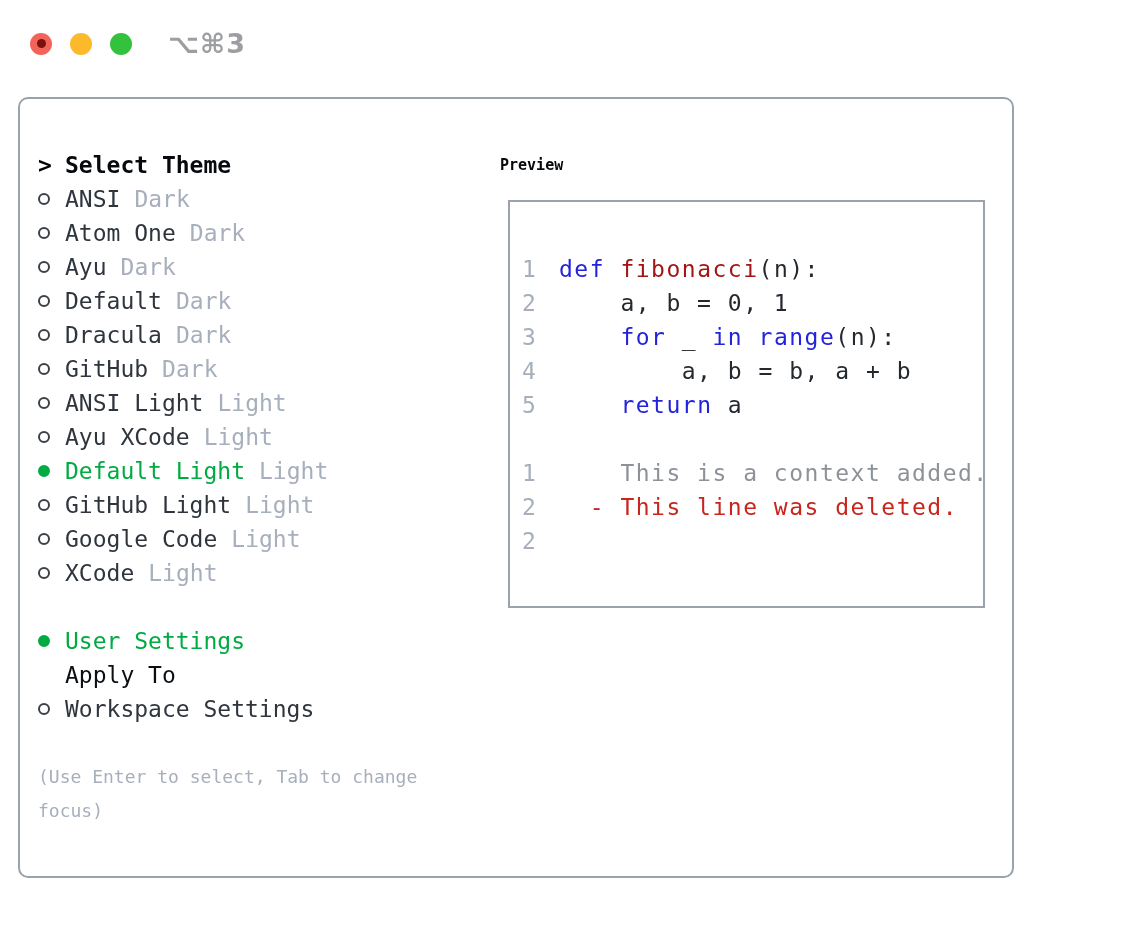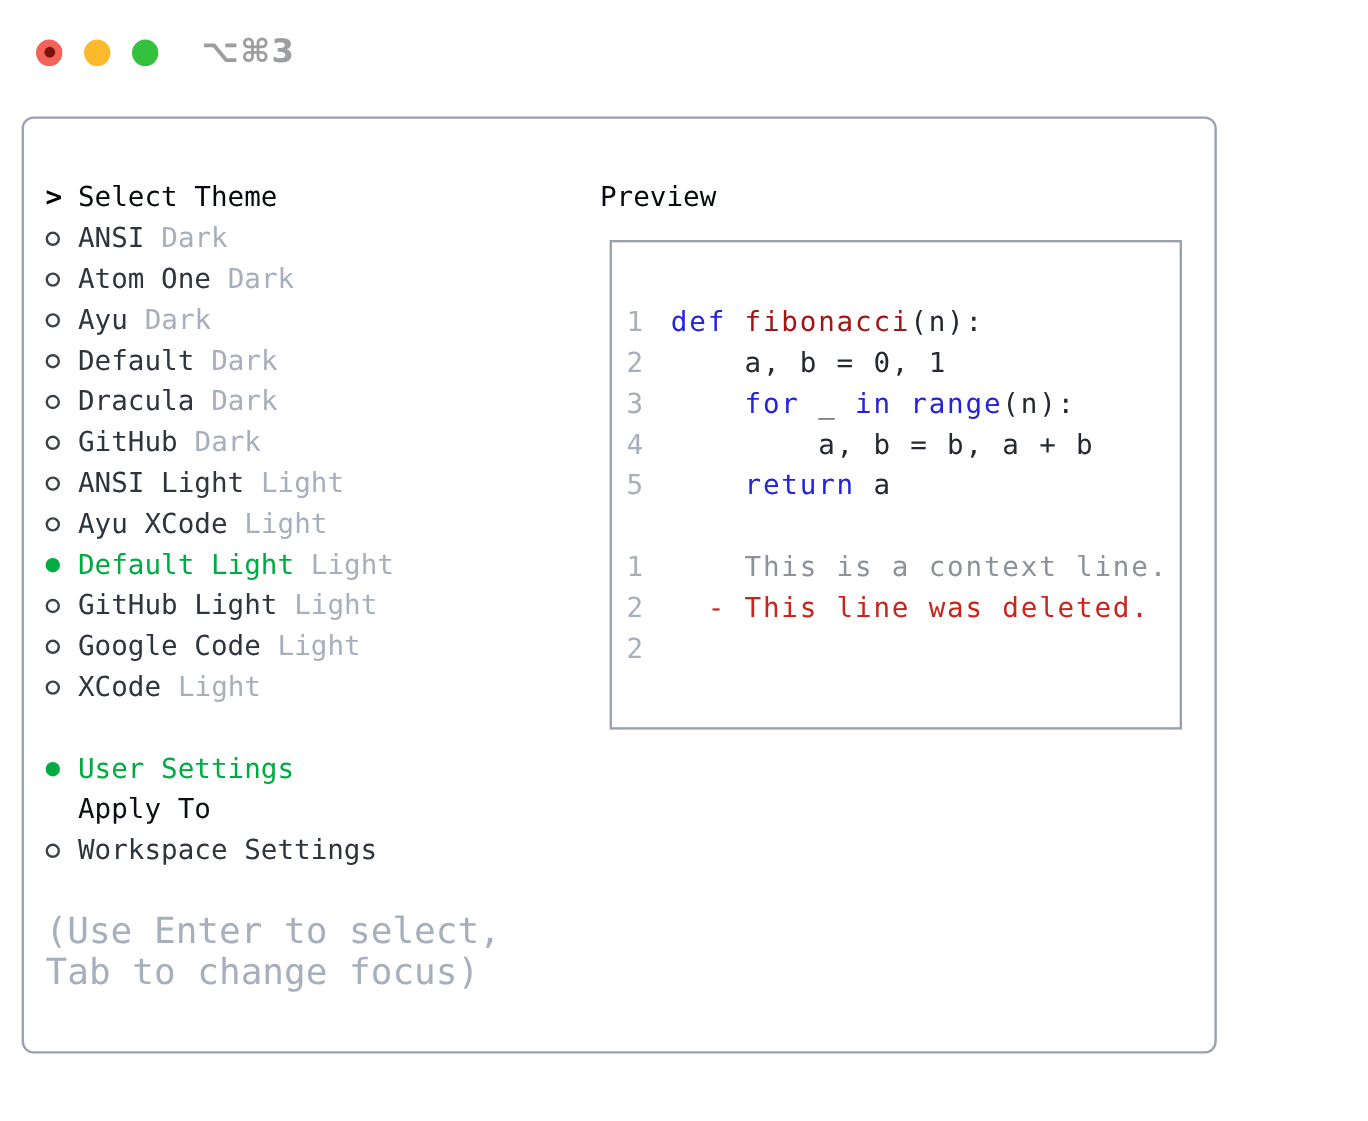--- a/index.html
+++ b/index.html
@@ -26,31 +26,31 @@
   
   .panel{position:absolute;left:18px;top:97px;width:996px;height:781px;border:2px solid var(--border);border-radius:10px;display:flex;padding:49px 0 0 18px;background:#fff}
   .left{width:462px;flex:none}
   .right{flex:1}
 
   .row{display:flex;align-items:center;height:34px;font-size:23px;line-height:34px}
   .marker{width:27px;flex:none;display:flex;align-items:center}
   .prompt{width:27px;flex:none;font-weight:700;color:#000}
   .radio{width:12px;height:12px;border:2.5px solid #3a4149;border-radius:50%}
   .row.selected .radio{background:var(--accent-green);border-color:var(--accent-green)}
-  .header-label{font-weight:400;color:var(--text-black)}
+  .header-label{font-weight:700;color:var(--text-black)}
   .theme-name{color:var(--text-dark);white-space:pre}
   .row.selected .theme-name{color:var(--accent-green)}
   .variant{color:var(--muted);margin-left:14px}
   .spacer{height:34px}
   .apply-title{color:#0b0e12}
-  .help{width:446px;font-size:30px;line-height:34px;color:var(--muted)}
+  .help{width:446px;font-size:18px;line-height:34px;color:var(--muted)}
 
   
   .preview-title-row{height:34px;display:flex;align-items:center}
-  .preview-title-row .header-label{font-size:23px}
+  .preview-title-row .header-label{font-size:15px}
   .preview-box{margin-left:8px;margin-top:18px;width:477px;border:2px solid var(--border);padding:50px 0 48px 12px;background:#fff}
   .code-line{display:flex;align-items:center;height:34px;font-size:23px;letter-spacing:1.5px;white-space:pre}
   .ln{flex:none;width:14px;margin-right:23px;color:var(--muted)}
   .pl{color:#24292f}
   .kw{color:var(--keyword-blue)}
   .fn{color:var(--function-red)}
   .ctx{color:var(--diff-context)}
   .del{color:var(--diff-deleted)}
   .add{color:var(--diff-added)}
 </style>
@@ -204,21 +204,21 @@
         <div class="code-line">
           <span class="ln">4</span><span class="pl">        a, b = b, a + b</span>
         </div>
         <div class="code-line">
           <span class="ln">5</span><span class="pl">    </span><span class="kw">return</span><span class="pl"> a</span>
         </div>
         <div class="code-line">
           <span class="ln"></span>
         </div>
         <div class="code-line">
-          <span class="ln">1</span><span class="ctx">    This is a context line.</span>
+          <span class="ln">1</span><span class="ctx">    This is a context added.</span>
         </div>
         <div class="code-line">
           <span class="ln">2</span><span class="del">  - This line was deleted.</span>
         </div>
         <div class="code-line">
           <span class="ln">2</span>
         </div>
       </div>
     </div>
 

